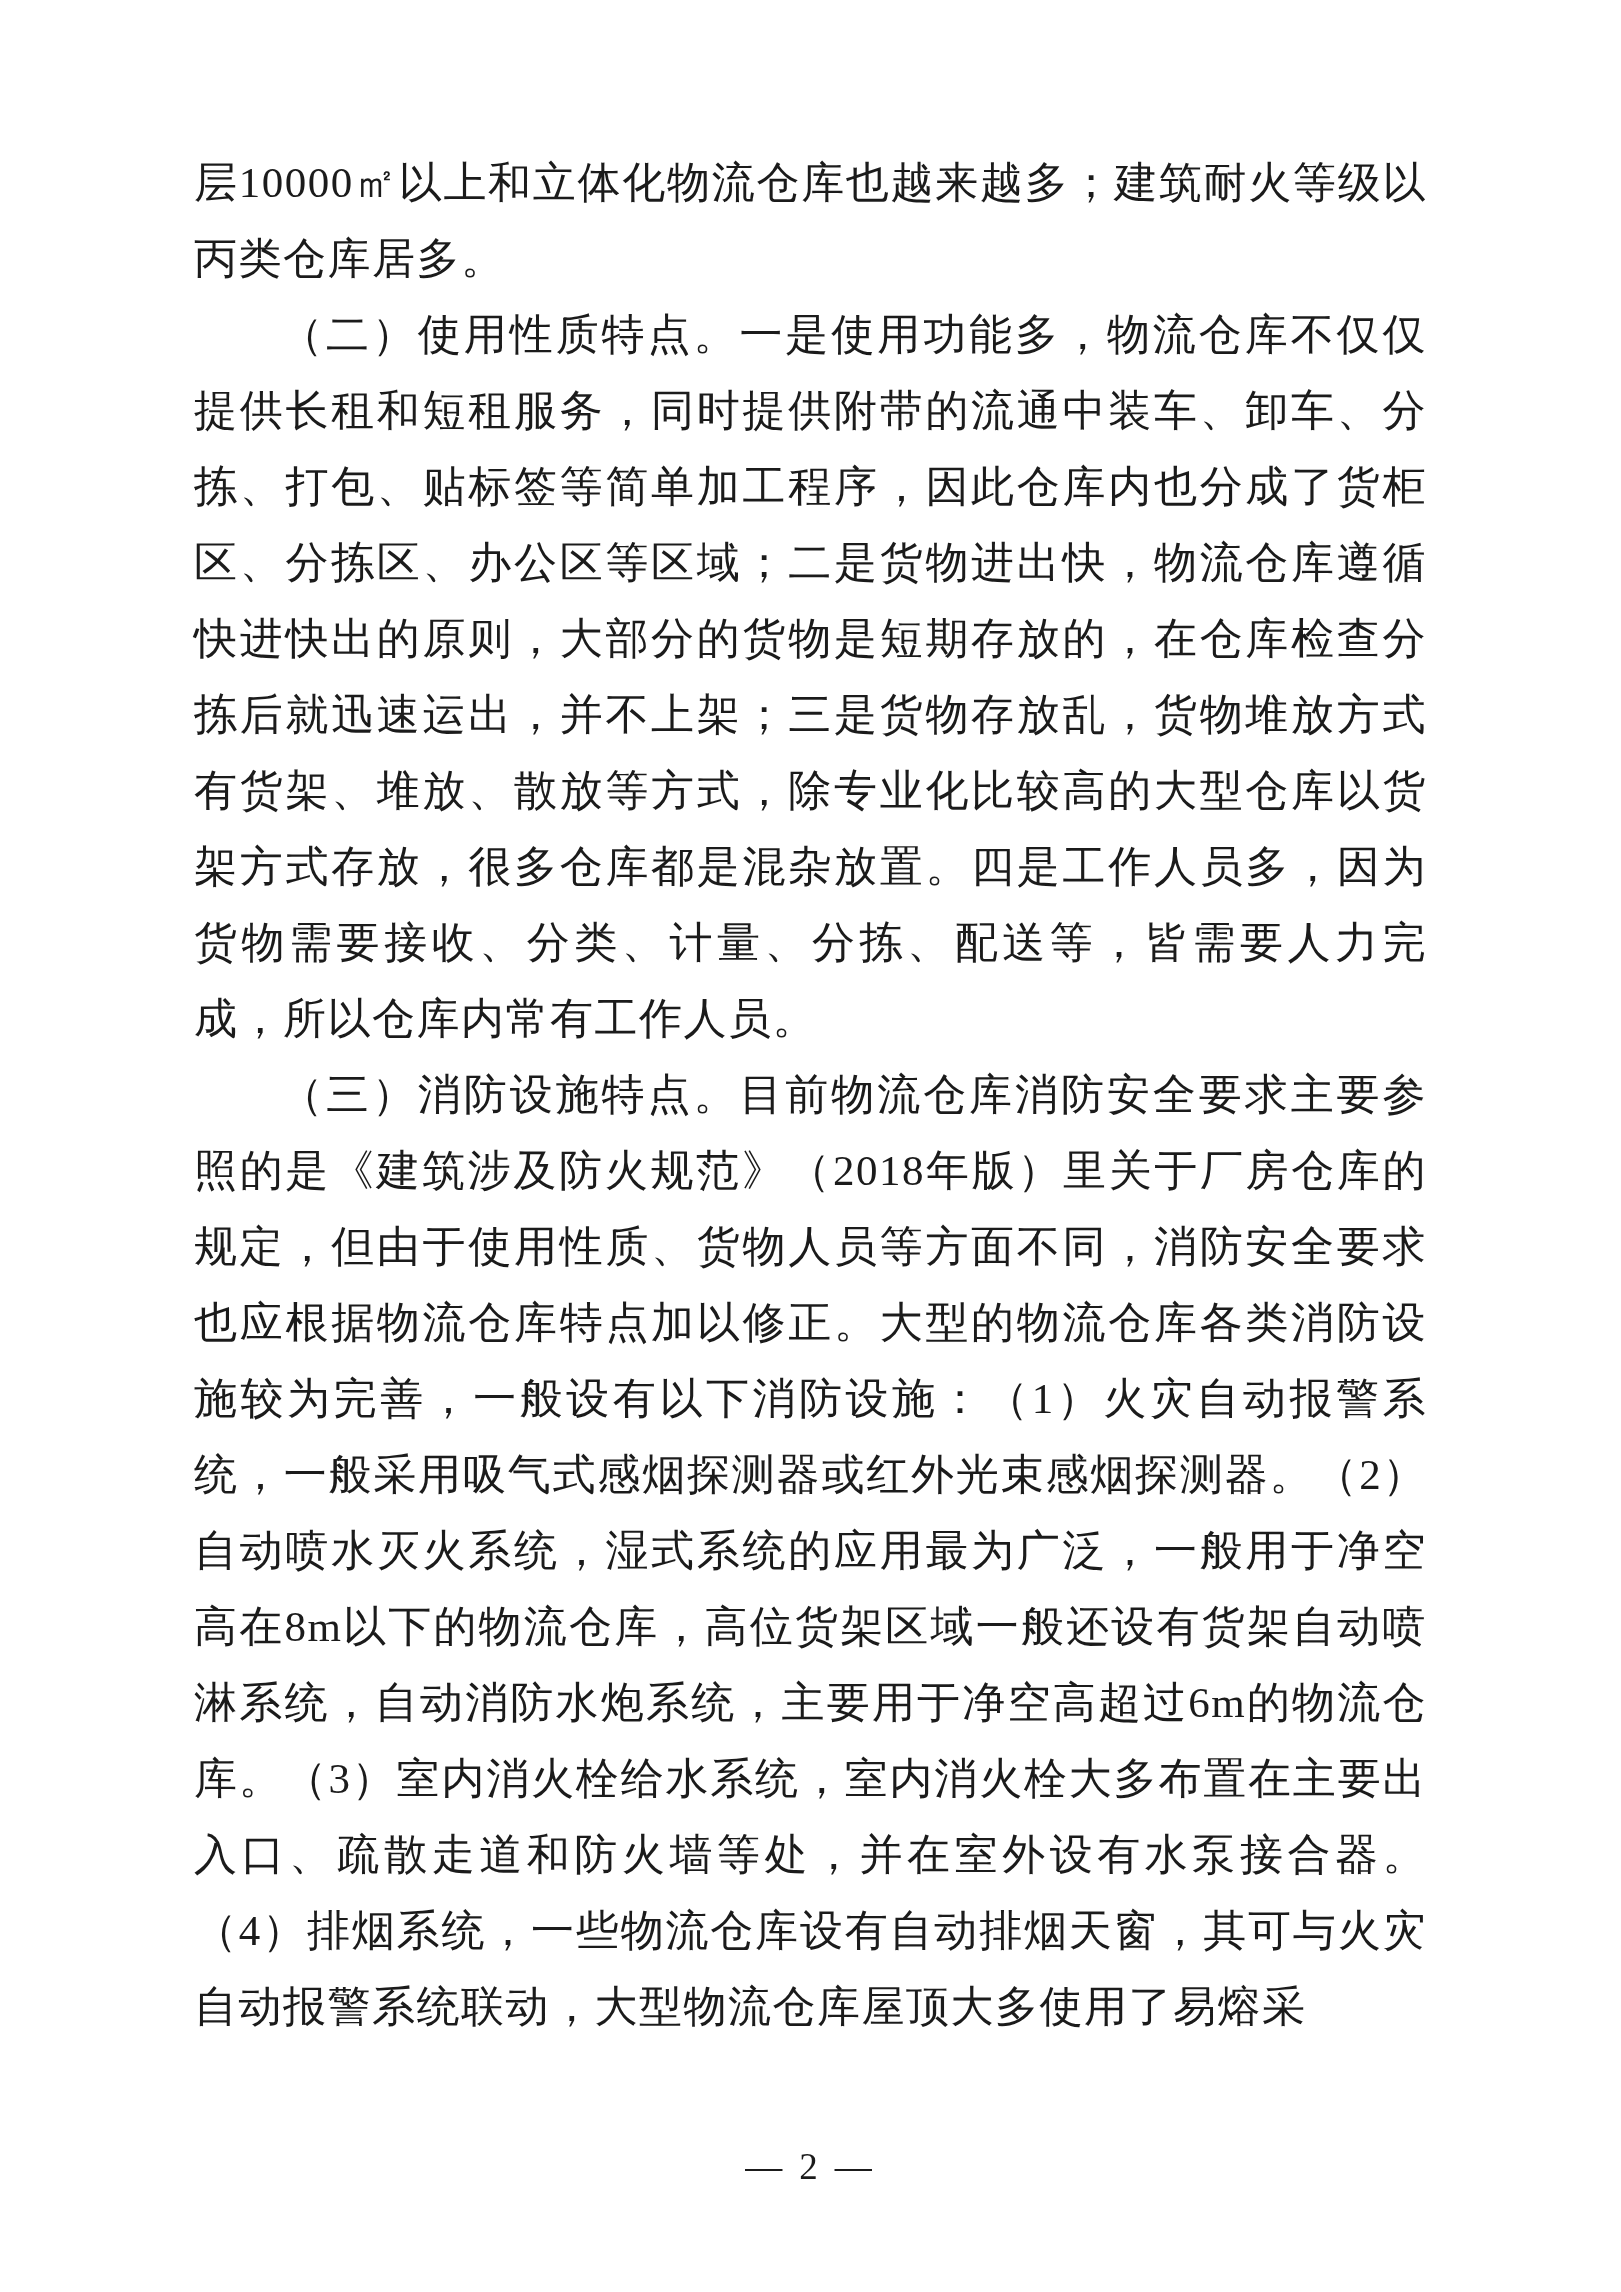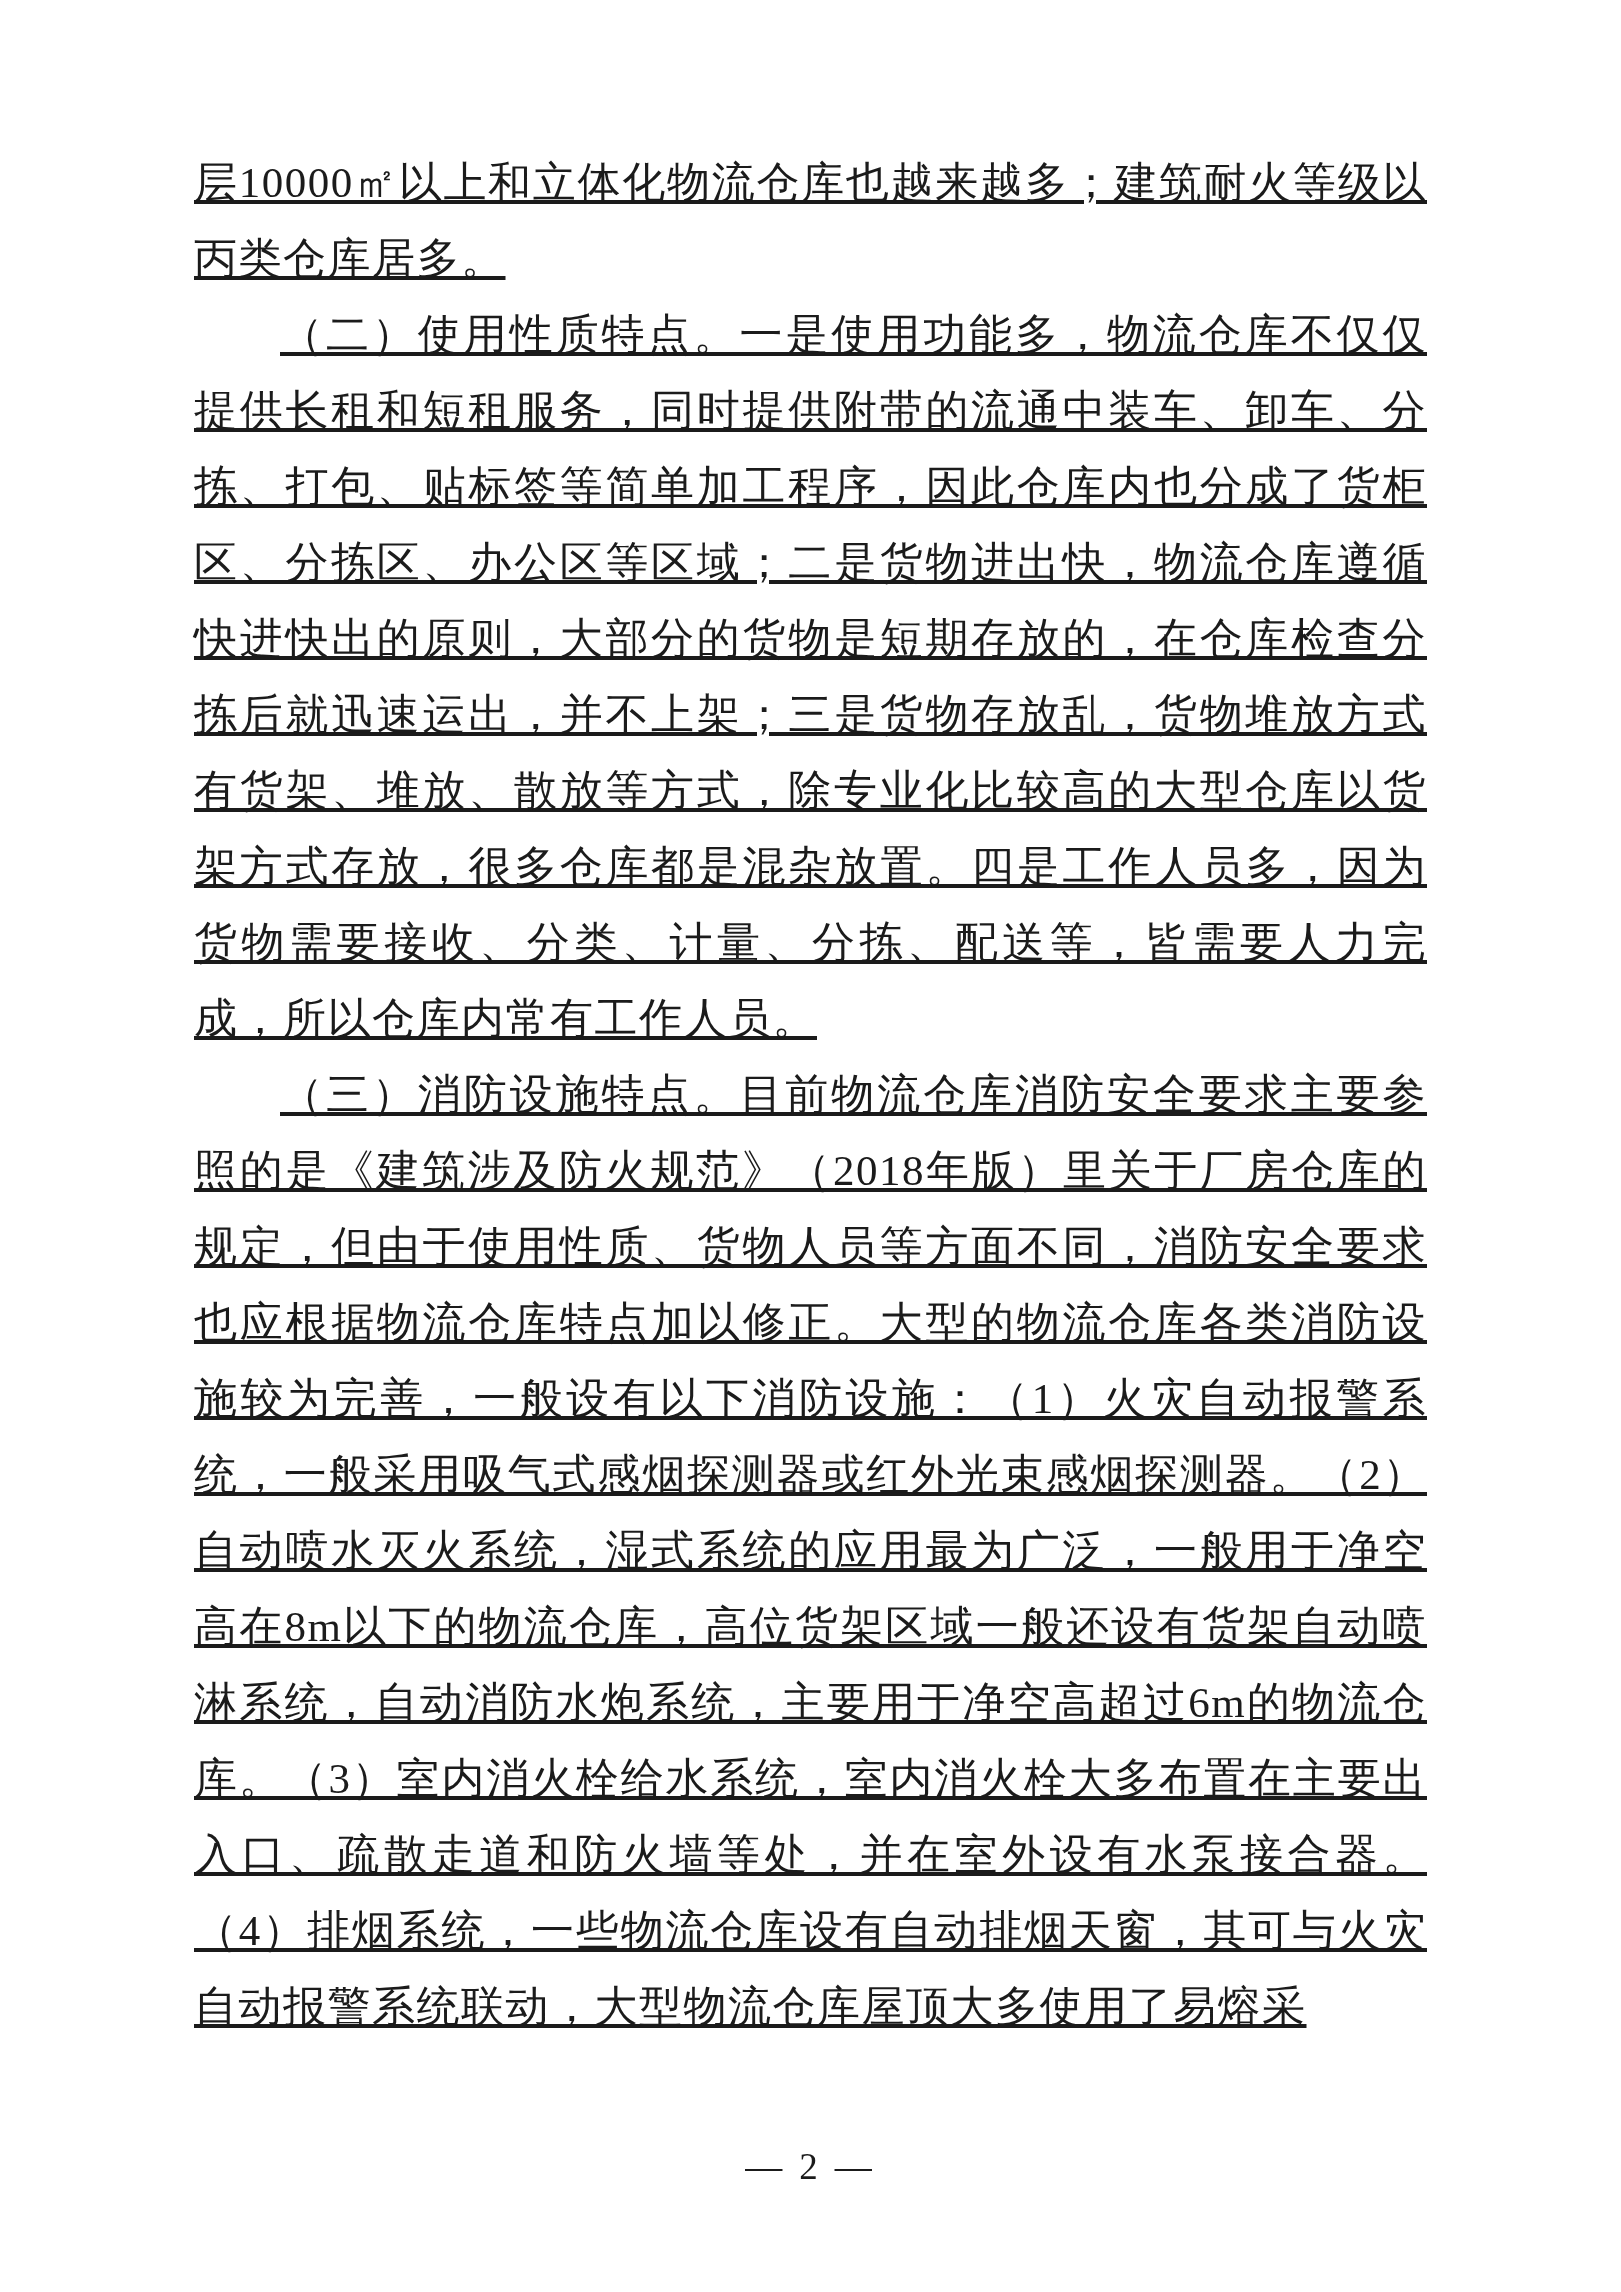--- a/index.html
+++ b/index.html
@@ -27,21 +27,20 @@
     width: 1233px;
   }
   p.para {
     margin: 0;
     padding: 0;
     font-size: 43px;
     line-height: 76px;
     text-align: justify;
     letter-spacing: 1.5px;
     word-break: break-all;
-    text-decoration: underline;
   }
   p.para.indent {
     text-indent: 2em;
   }
   .footer {
     position: absolute;
     left: 0;
     right: 0;
     top: 2145px;
     text-align: center;

